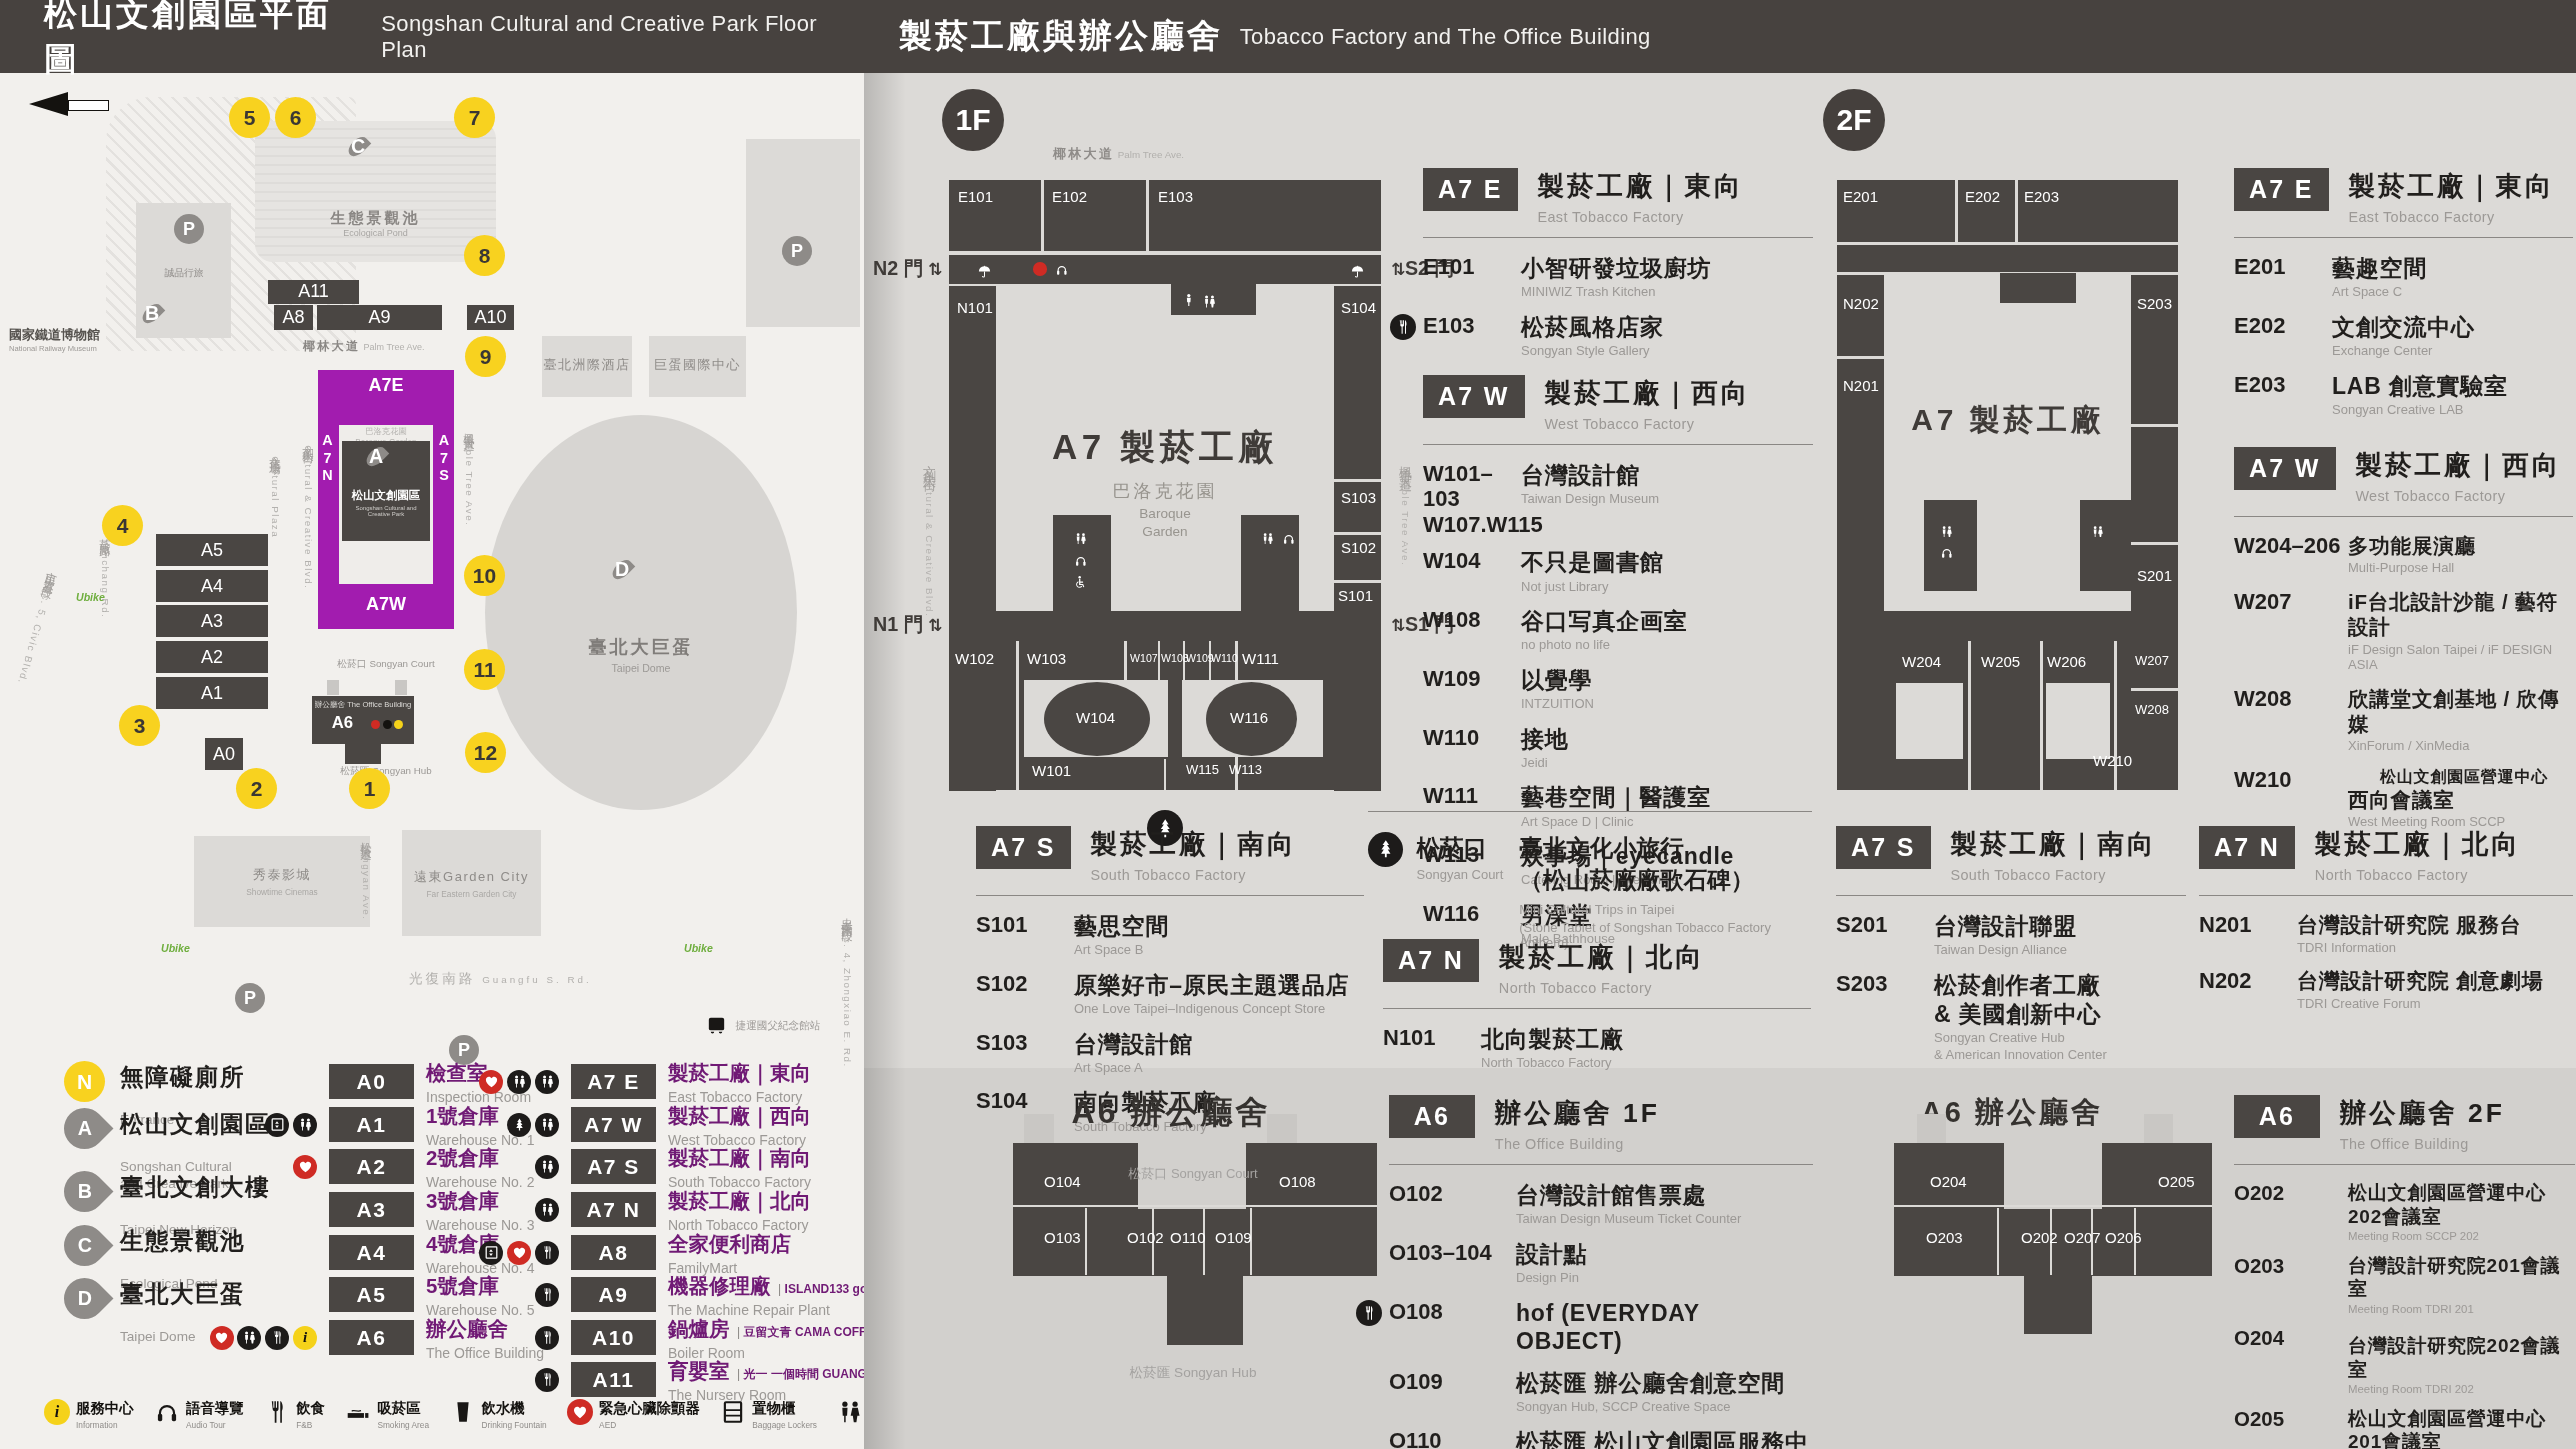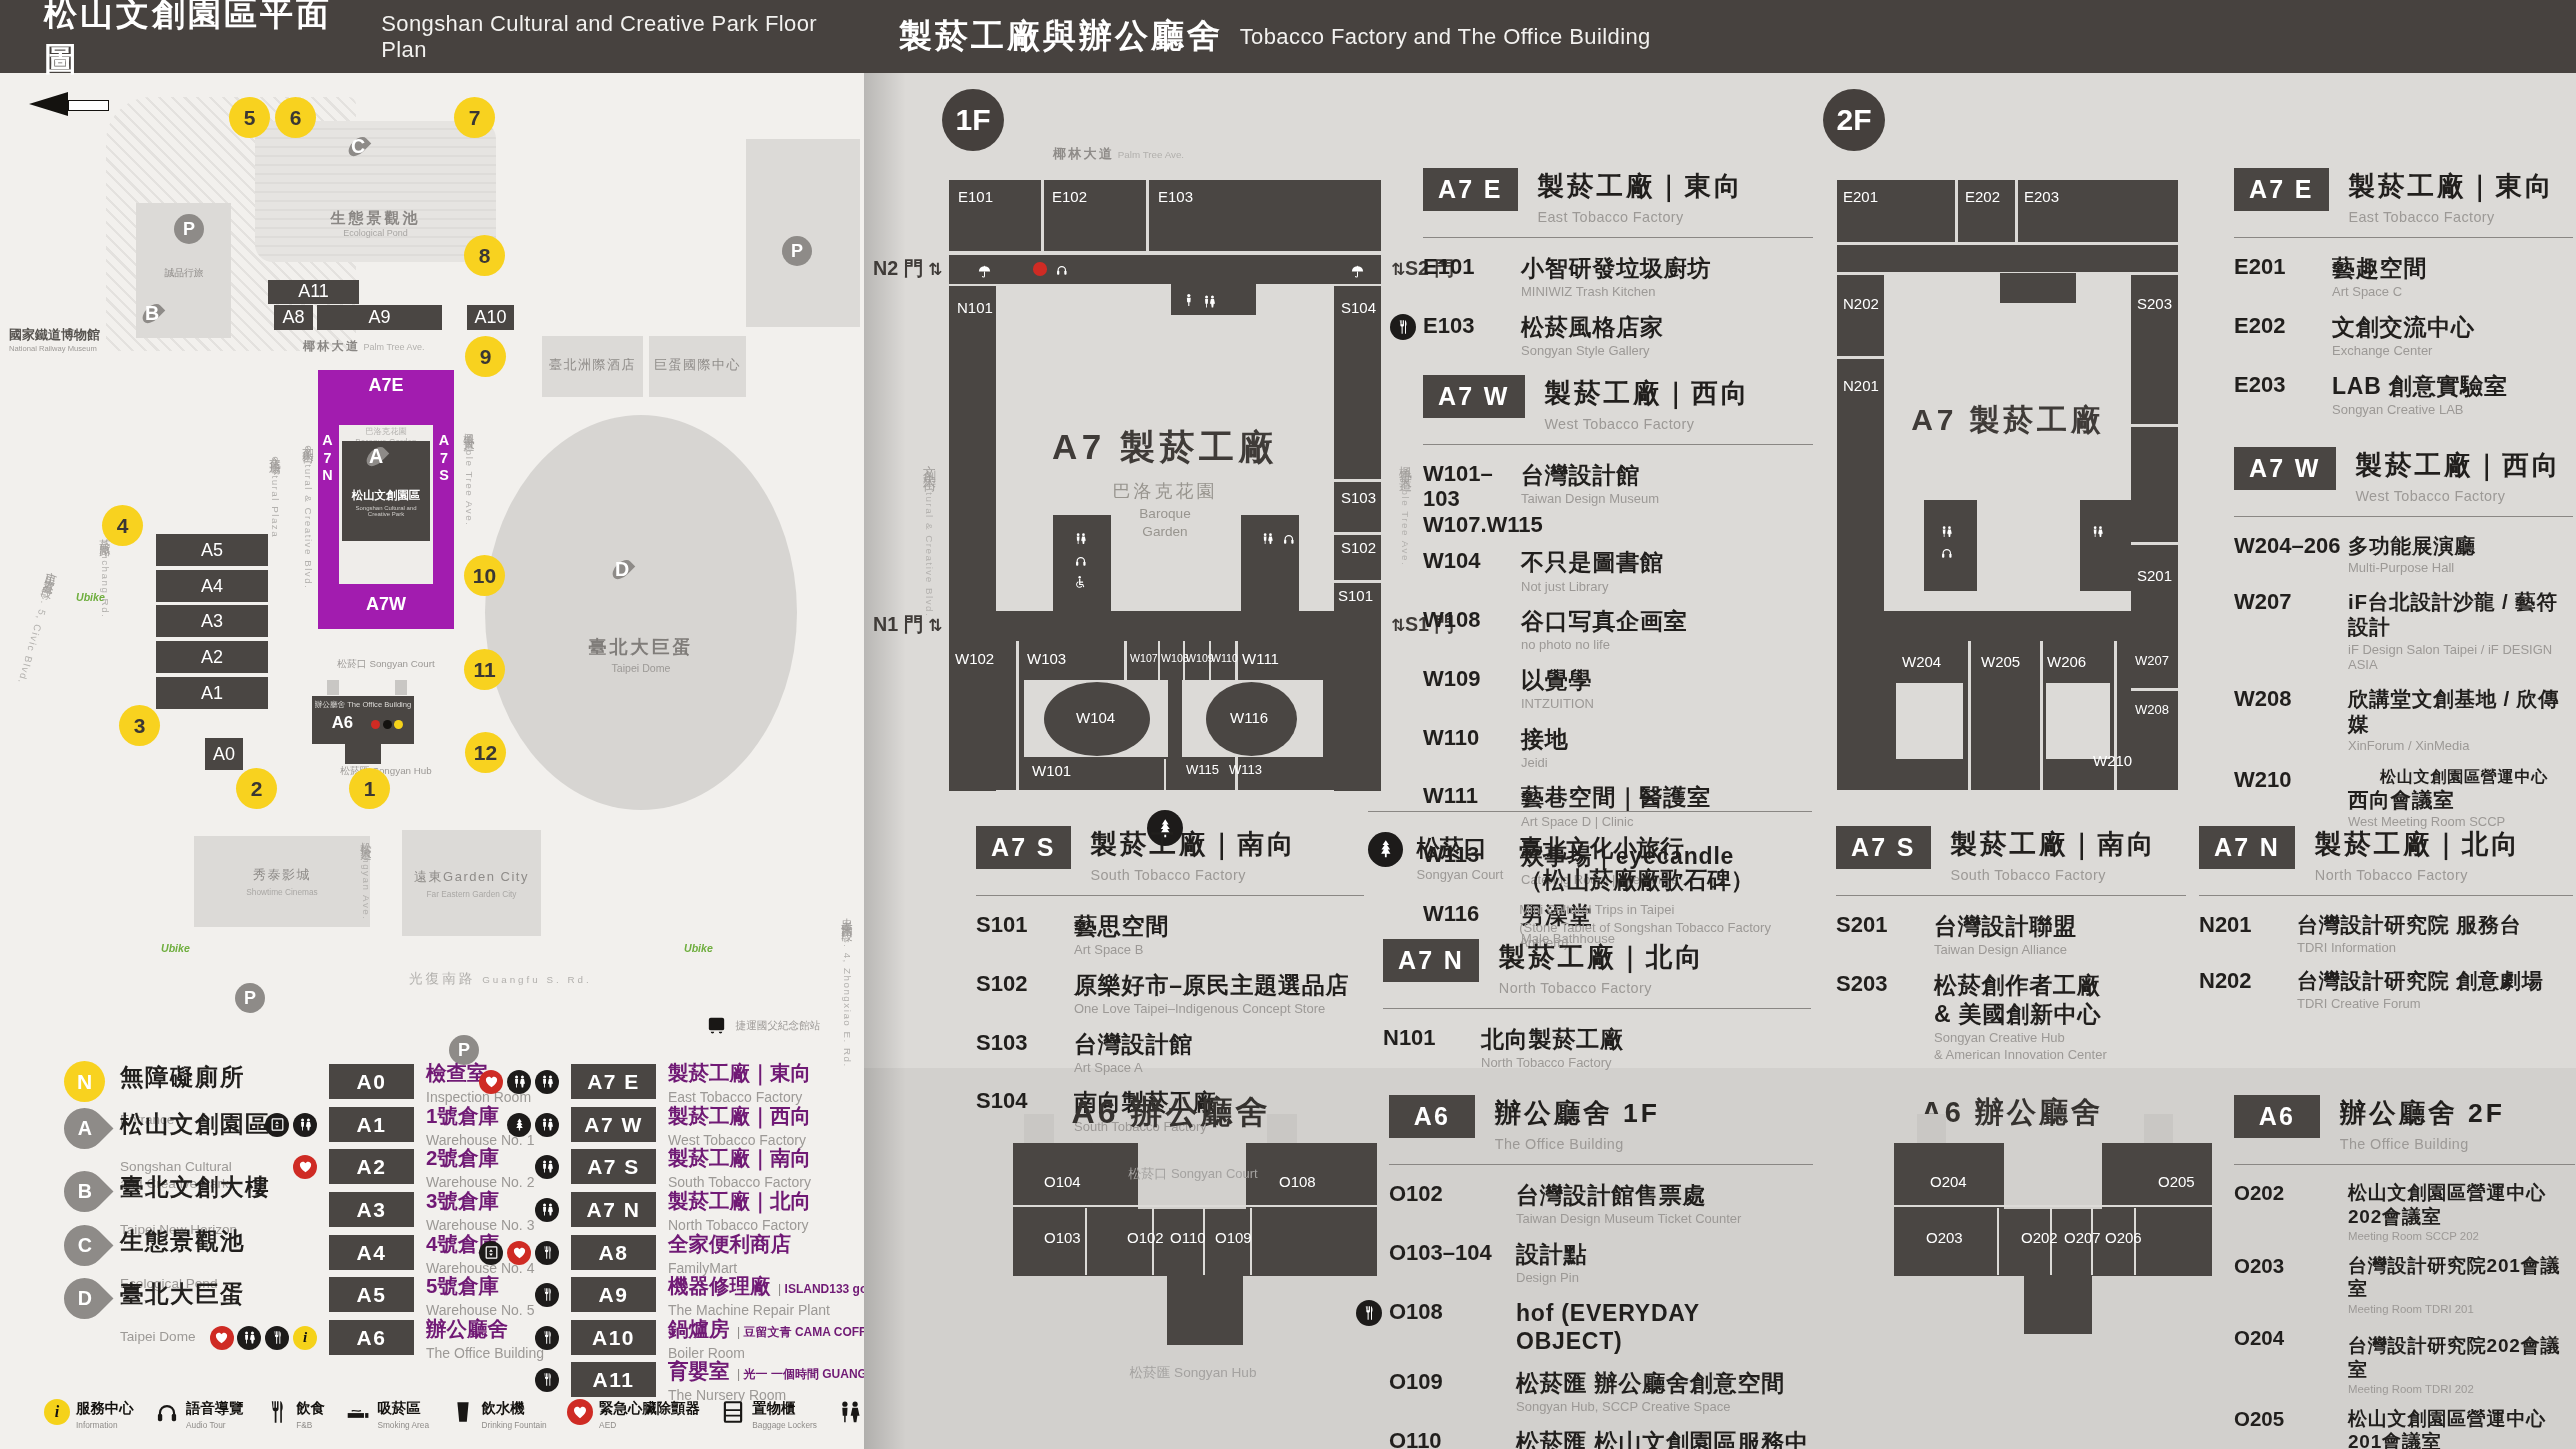--- a/index.html
+++ b/index.html
@@ -235,21 +235,21 @@
       <div class="gbld" style="position: absolute; left: 136px; top: 203px; width: 95px; height: 135px;">
         <div class="gt"></div>
         <div class="gt2"></div>
       </div>
 
       <div class="gbld" style="position: absolute; left: 746px; top: 139px; width: 114px; height: 188px;">
         <div class="gt"></div>
         <div class="gt2"></div>
       </div>
 
-      <div class="gbld" style="position: absolute; left: 542px; top: 336px; width: 101px; height: 61px;">
+      <div class="gbld" style="position: absolute; left: 542px; top: 336px; width: 90px; height: 61px;">
         <div class="gt">臺北洲際酒店</div>
         <div class="gt2"></div>
       </div>
 
       <div class="gbld" style="position: absolute; left: 649px; top: 336px; width: 97px; height: 61px;">
         <div class="gt">巨蛋國際中心</div>
         <div class="gt2"></div>
       </div>
 
       <div class="gbld" style="position: absolute; left: 194px; top: 836px; width: 176px; height: 91px;">

